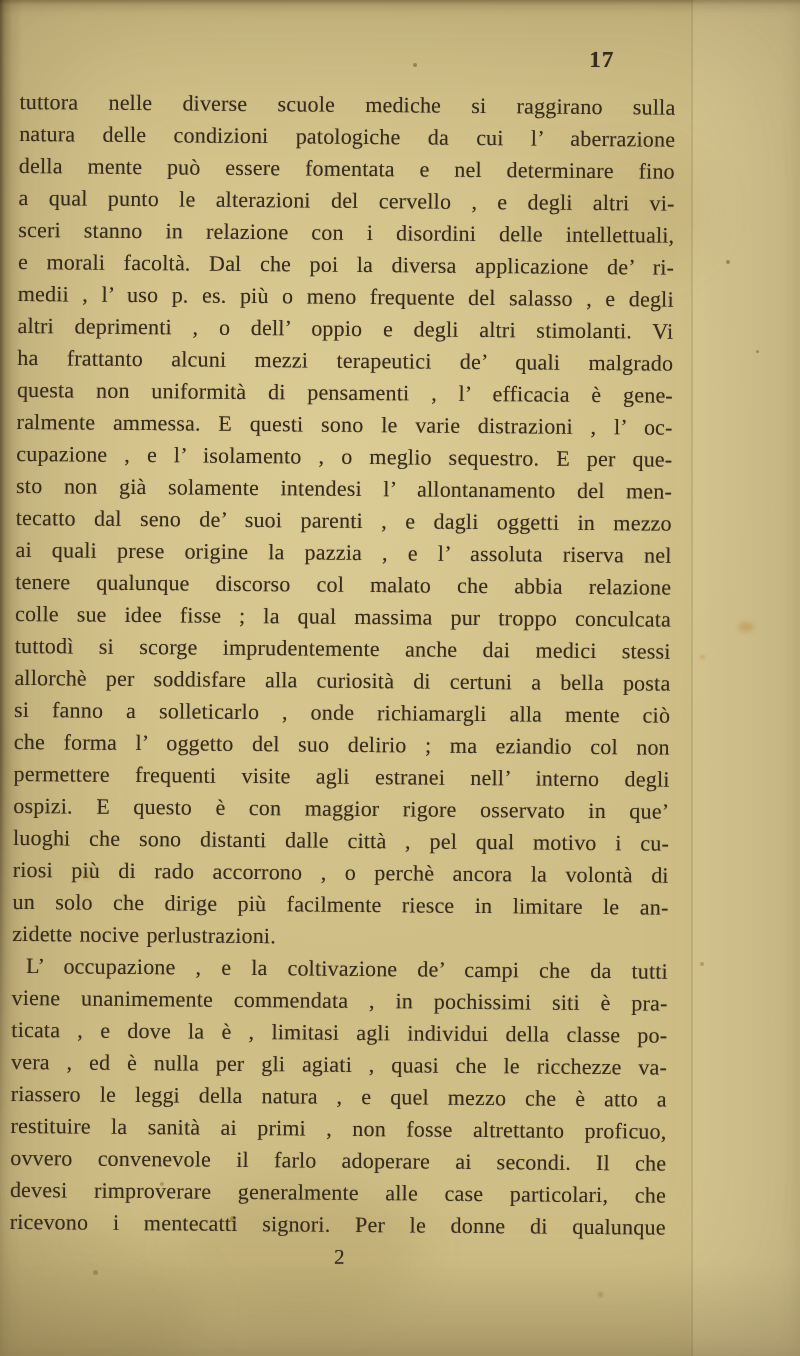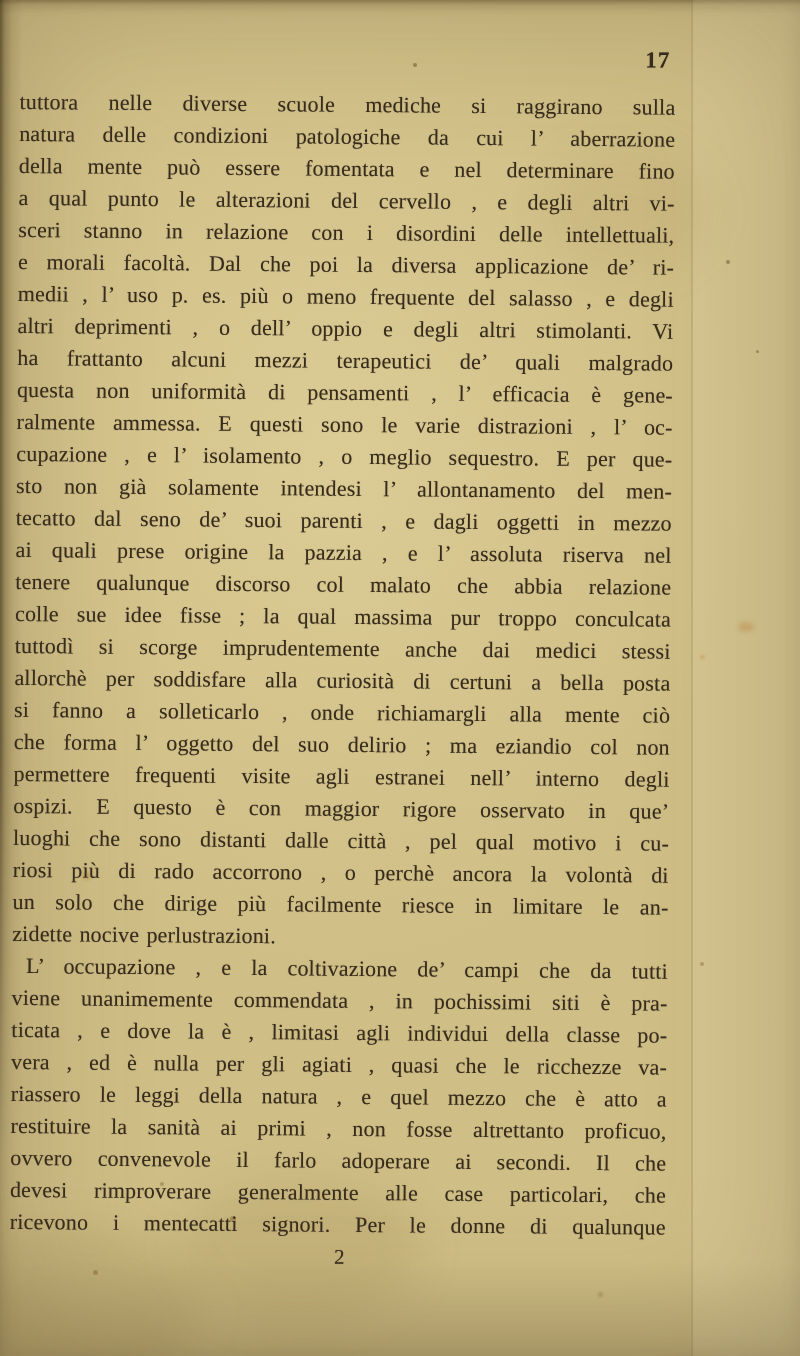--- a/index.html
+++ b/index.html
@@ -54,21 +54,21 @@
     position: absolute;
     left: 20px; top: 42px;
     width: 656px; height: 1280px;
     transform: rotate(0.5deg);
     transform-origin: 0 0;
     color: var(--ink);
   }
 
   .pagenum {
     position: absolute;
-    top: 0; left: 616px;
+    top: 0; left: 560px;
     width: 44px;
     text-align: center;
     font-size: 23px;
     font-weight: bold;
     letter-spacing: 1px;
     color: var(--ink);
     text-shadow: 0 0 1px rgba(55,44,28,0.45);
   }
 
   .body-text {

